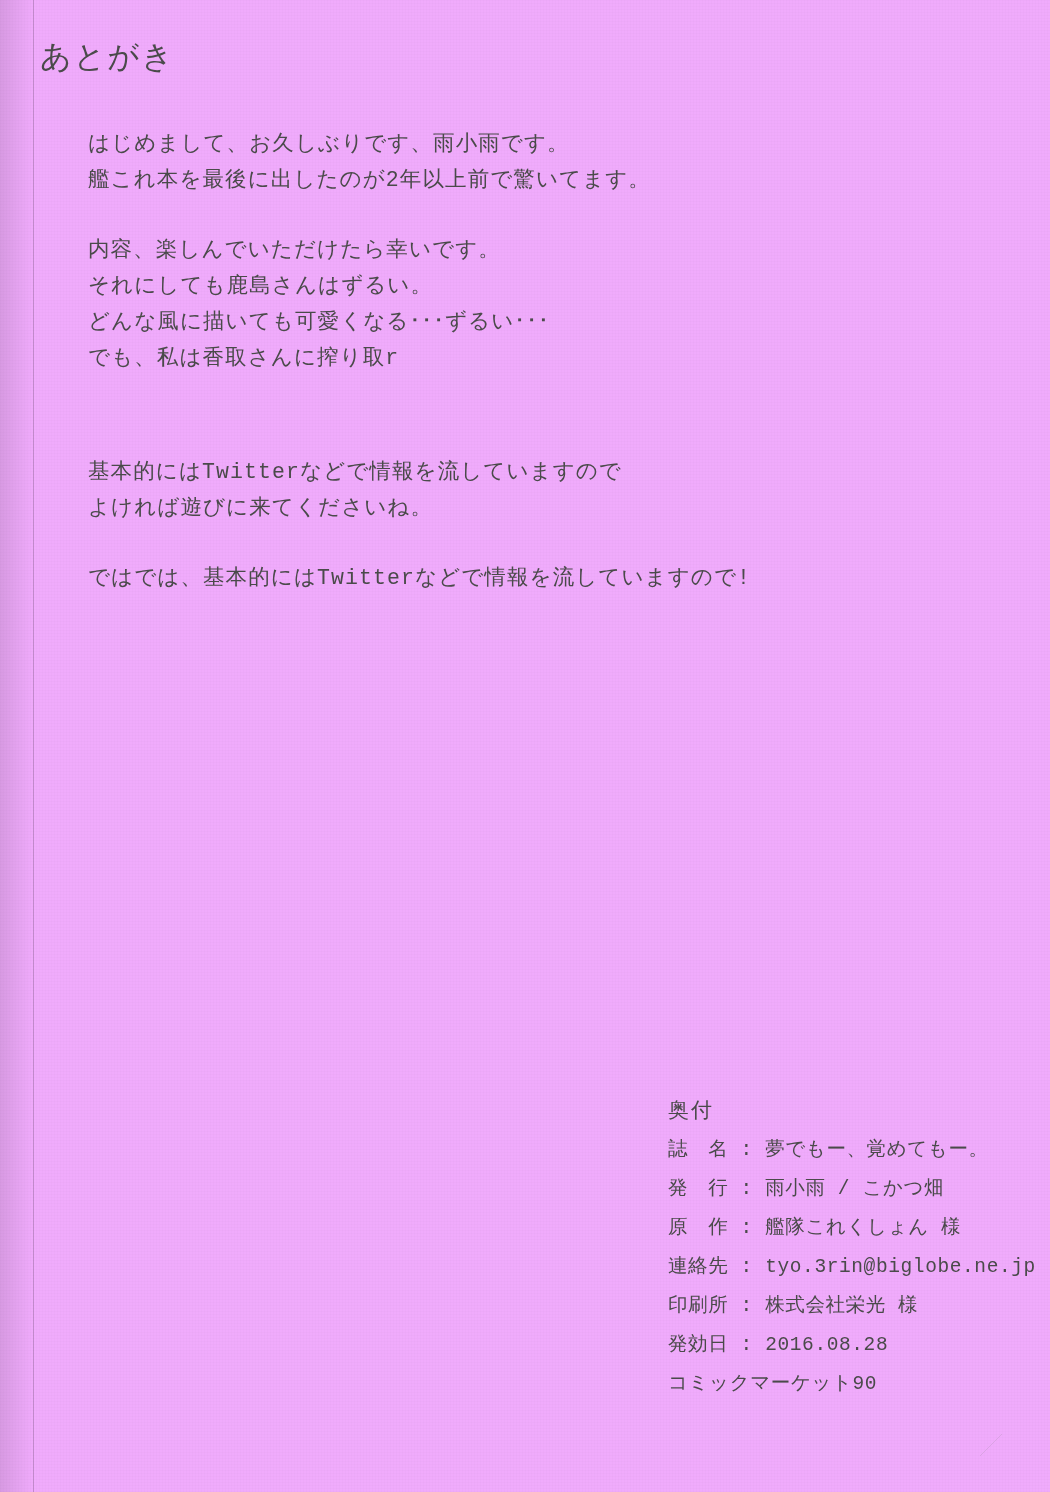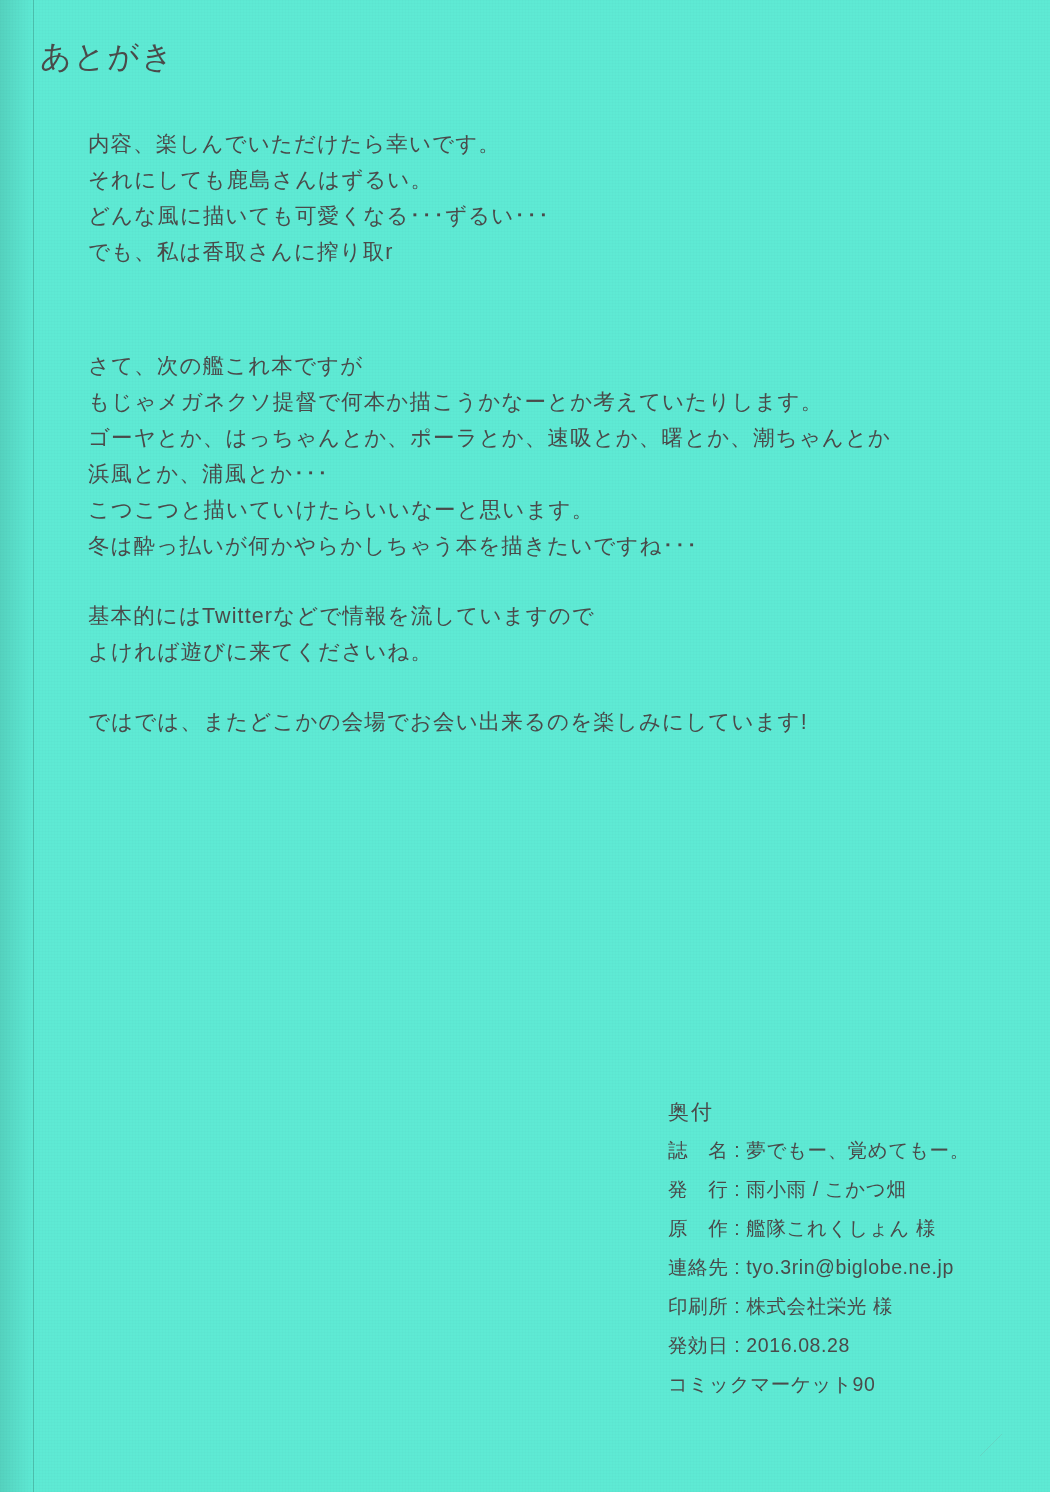--- a/index.html
+++ b/index.html
@@ -4,23 +4,23 @@
 <style>
   html, body {
     margin: 0;
     padding: 0;
     background: #ffffff;
   }
   .page {
     position: relative;
     width: 1050px;
     height: 1492px;
-    background: #5eead4;
+    background: #f0abfc;
     overflow: hidden;
-    font-family: Liberation Sans, sans-serif;
+    font-family: Liberation Mono, monospace;
     color: #3a3a3a;
   }
   
   .page::before {
     content: "";
     position: absolute;
     inset: 0;
     background:
       repeating-linear-gradient(0deg, rgba(0,0,0,0.012) 0px, rgba(0,0,0,0.012) 1px, rgba(0,0,0,0) 1px, rgba(0,0,0,0) 3px),
       repeating-linear-gradient(90deg, rgba(0,0,0,0.012) 0px, rgba(0,0,0,0.012) 1px, rgba(0,0,0,0) 1px, rgba(0,0,0,0) 3px);
@@ -104,33 +104,29 @@
 <body>
 
 <div class="page">
 
   <div class="binding-edge"></div>
   <div class="binding-line"></div>
 
   <div class="afterword-title">あとがき</div>
 
   <div class="body-block">
+    <p class="para">はじめまして、お久しぶりです、雨小雨です。
+艦これ本を最後に出したのが2年以上前で驚いてます。</p>
     <p class="para gap-big">内容、楽しんでいただけたら幸いです。
 それにしても鹿島さんはずるい。
 どんな風に描いても可愛くなる･･･ずるい･･･
 でも、私は香取さんに搾り取r</p>
-    <p class="para">さて、次の艦これ本ですが
-もじゃメガネクソ提督で何本か描こうかなーとか考えていたりします。
-ゴーヤとか、はっちゃんとか、ポーラとか、速吸とか、曙とか、潮ちゃんとか
-浜風とか、浦風とか･･･
-こつこつと描いていけたらいいなーと思います。
-冬は酔っ払いが何かやらかしちゃう本を描きたいですね･･･</p>
     <p class="para">基本的にはTwitterなどで情報を流していますので
 よければ遊びに来てくださいね。</p>
-    <p class="para">ではでは、またどこかの会場でお会い出来るのを楽しみにしています!</p>
+    <p class="para">ではでは、基本的にはTwitterなどで情報を流していますので!</p>
   </div>
 
   <div class="colophon">
     <div class="colophon-title">奥付</div>
     <div class="colophon-row">誌　名 : 夢でもー、覚めてもー。</div>
     <div class="colophon-row">発　行 : 雨小雨 / こかつ畑</div>
     <div class="colophon-row">原　作 : 艦隊これくしょん 様</div>
     <div class="colophon-row">連絡先 : tyo.3rin@biglobe.ne.jp</div>
     <div class="colophon-row">印刷所 : 株式会社栄光 様</div>
     <div class="colophon-row">発効日 : 2016.08.28</div>

